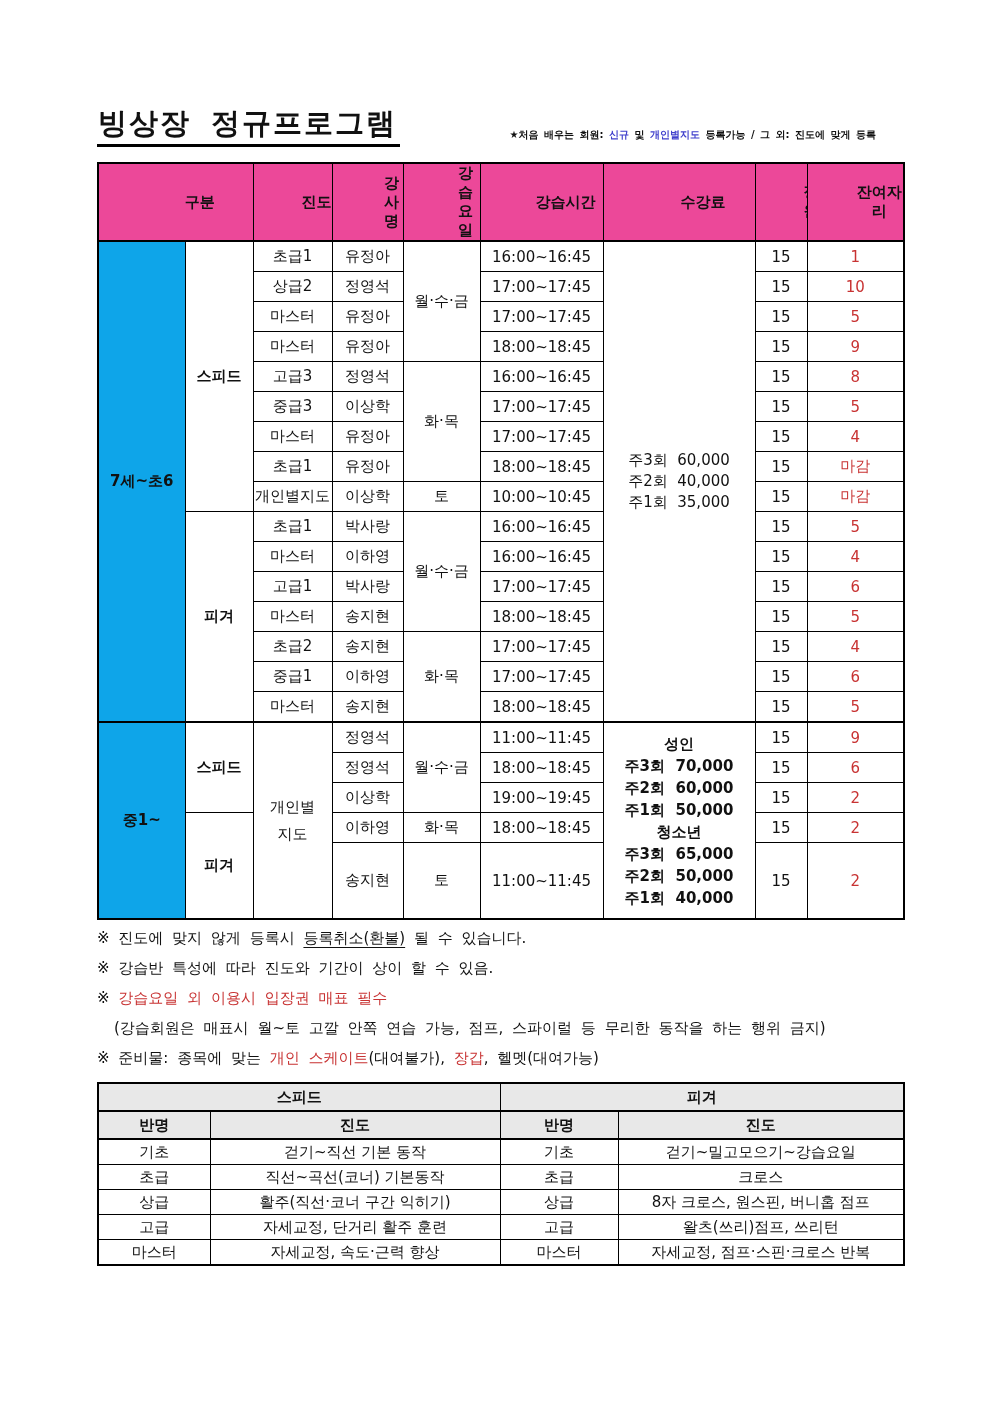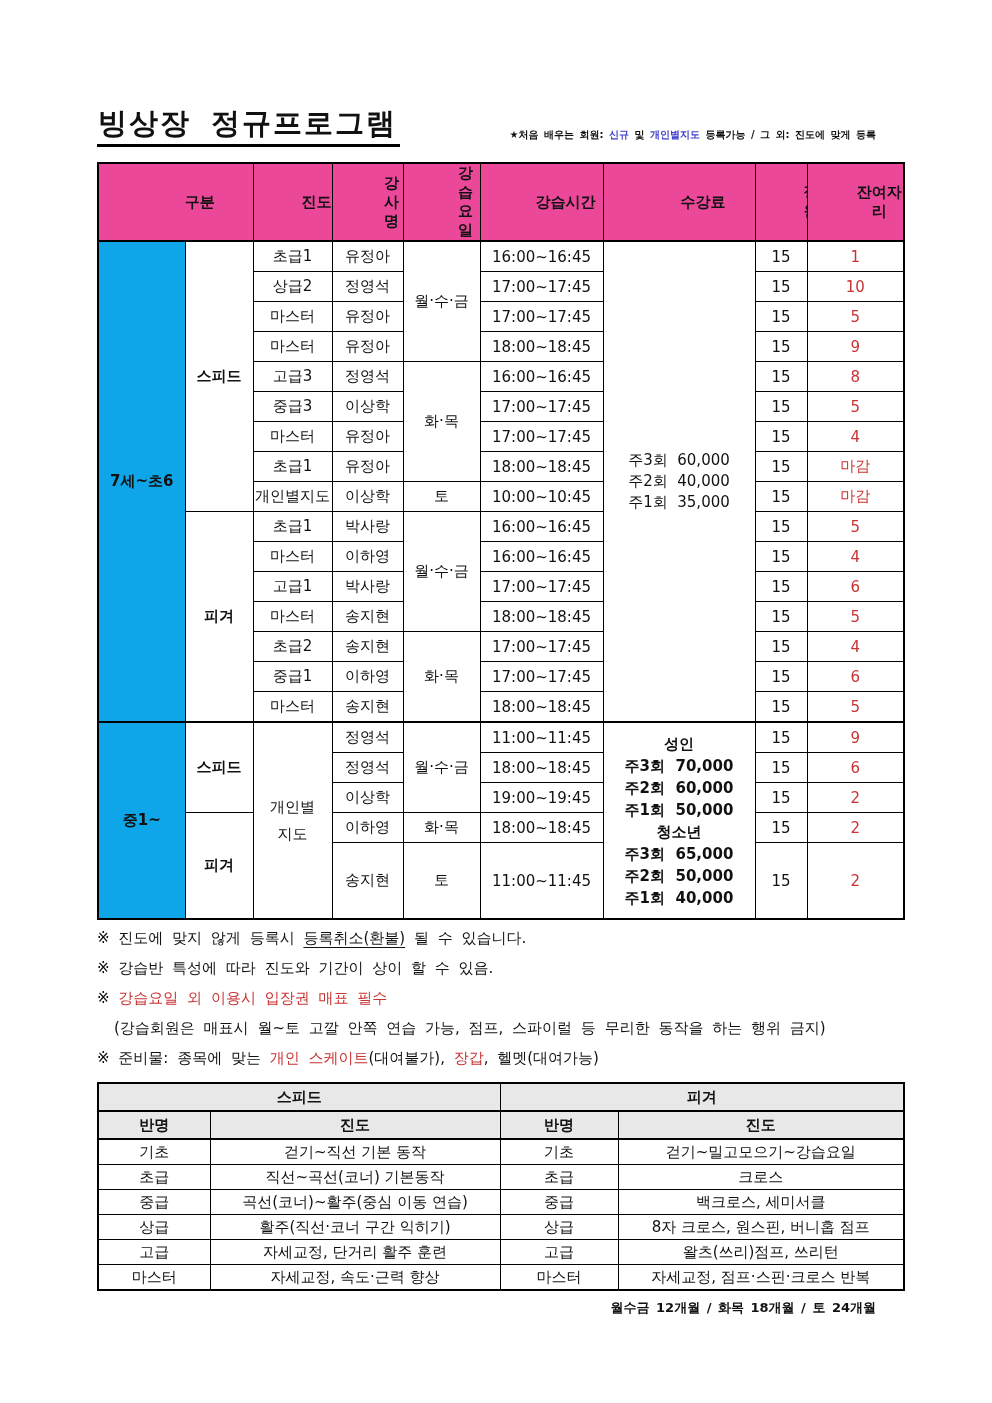--- a/index.html
+++ b/index.html
@@ -287,42 +287,35 @@
             <td>기초</td>
             <td>걷기~밀고모으기~강습요일</td>
           </tr>
       <tr>
             <td>초급</td>
             <td>직선~곡선(코너) 기본동작</td>
             <td>초급</td>
             <td>크로스</td>
           </tr>
       <tr>
-            <td>중급</td>
-            <td>곡선(코너)~활주(중심 이동 연습)</td>
-            <td>중급</td>
-            <td>백크로스, 세미서클</td>
-          </tr>
-      <tr>
             <td>상급</td>
             <td>활주(직선·코너 구간 익히기)</td>
             <td>상급</td>
             <td>8자 크로스, 원스핀, 버니홉 점프</td>
           </tr>
       <tr>
             <td>고급</td>
             <td>자세교정, 단거리 활주 훈련</td>
             <td>고급</td>
             <td>왈츠(쓰리)점프, 쓰리턴</td>
           </tr>
       <tr>
             <td>마스터</td>
             <td>자세교정, 속도·근력 향상</td>
             <td>마스터</td>
             <td>자세교정, 점프·스핀·크로스 반복</td>
           </tr>
     </tbody>
   </table>
 
-  <div class="footer">월수금 12개월 / 화목 18개월 / 토 24개월</div>
 
 </div>
 </div>
 
 </body></html>

